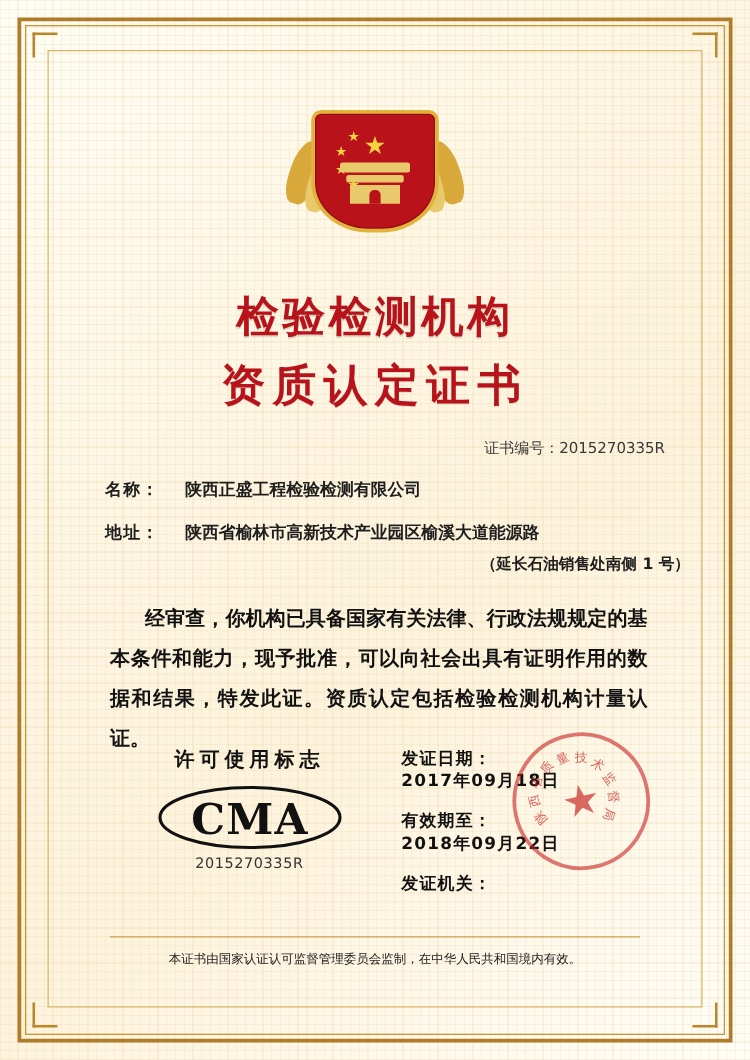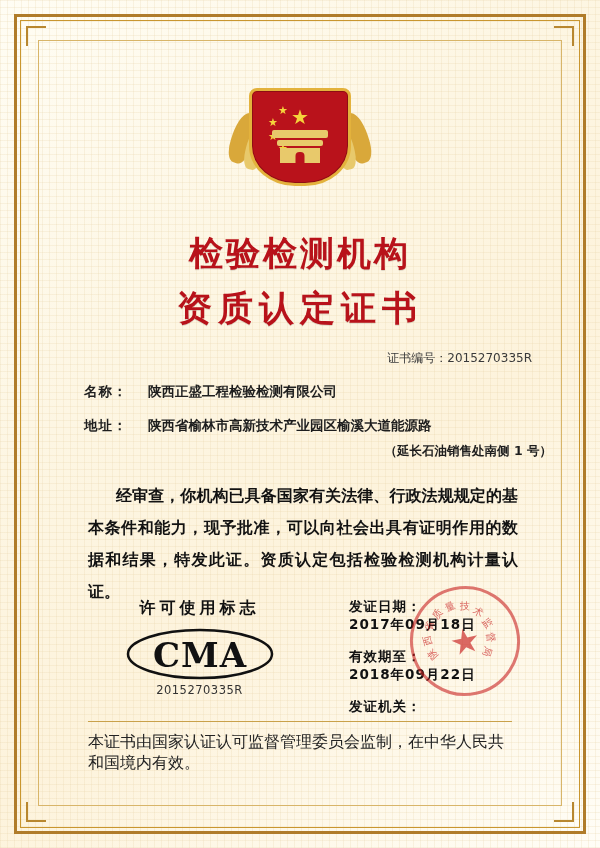--- a/index.html
+++ b/index.html
@@ -153,21 +153,20 @@
     text-align:justify;
     text-indent:28px;
     font-family:Liberation Serif, serif;
     font-weight:bold;
   }
 
   .lower{
     position:absolute;left:0;right:0;bottom:66px;
     display:flex;
     padding:0 26px 0 44px;
-    gap:28px;
   }
   .lower-left{width:215px;flex:none;text-align:center;position:relative;}
   .mark-title{
     font-size:16px;font-weight:bold;letter-spacing:4px;color:#111;
     font-family:"DejaVu Sans", sans-serif;
   }
   .cma{
     margin-top:8px;
     height:54px;
     display:flex;align-items:center;justify-content:center;
@@ -209,22 +208,22 @@
     position:absolute;left:50%;top:50%;
     font-size:10px;color:rgba(200,30,30,0.85);
     font-family:"DejaVu Sans", sans-serif;
     transform-origin:0 0;
   }
 
   .footer{
     position:absolute;left:40px;right:40px;bottom:22px;
     border-top:1px solid #c9a14a;
     padding-top:10px;
-    text-align:left;
-    font-size:16px;
+    text-align:center;
+    font-size:10px;
     color:#222;
     font-family:"DejaVu Sans", sans-serif;
   }
 </style>
 </head>
 <body>
 
 <div class="cert">
   <div class="frame-outer"></div>
   <div class="frame-mid"></div>

